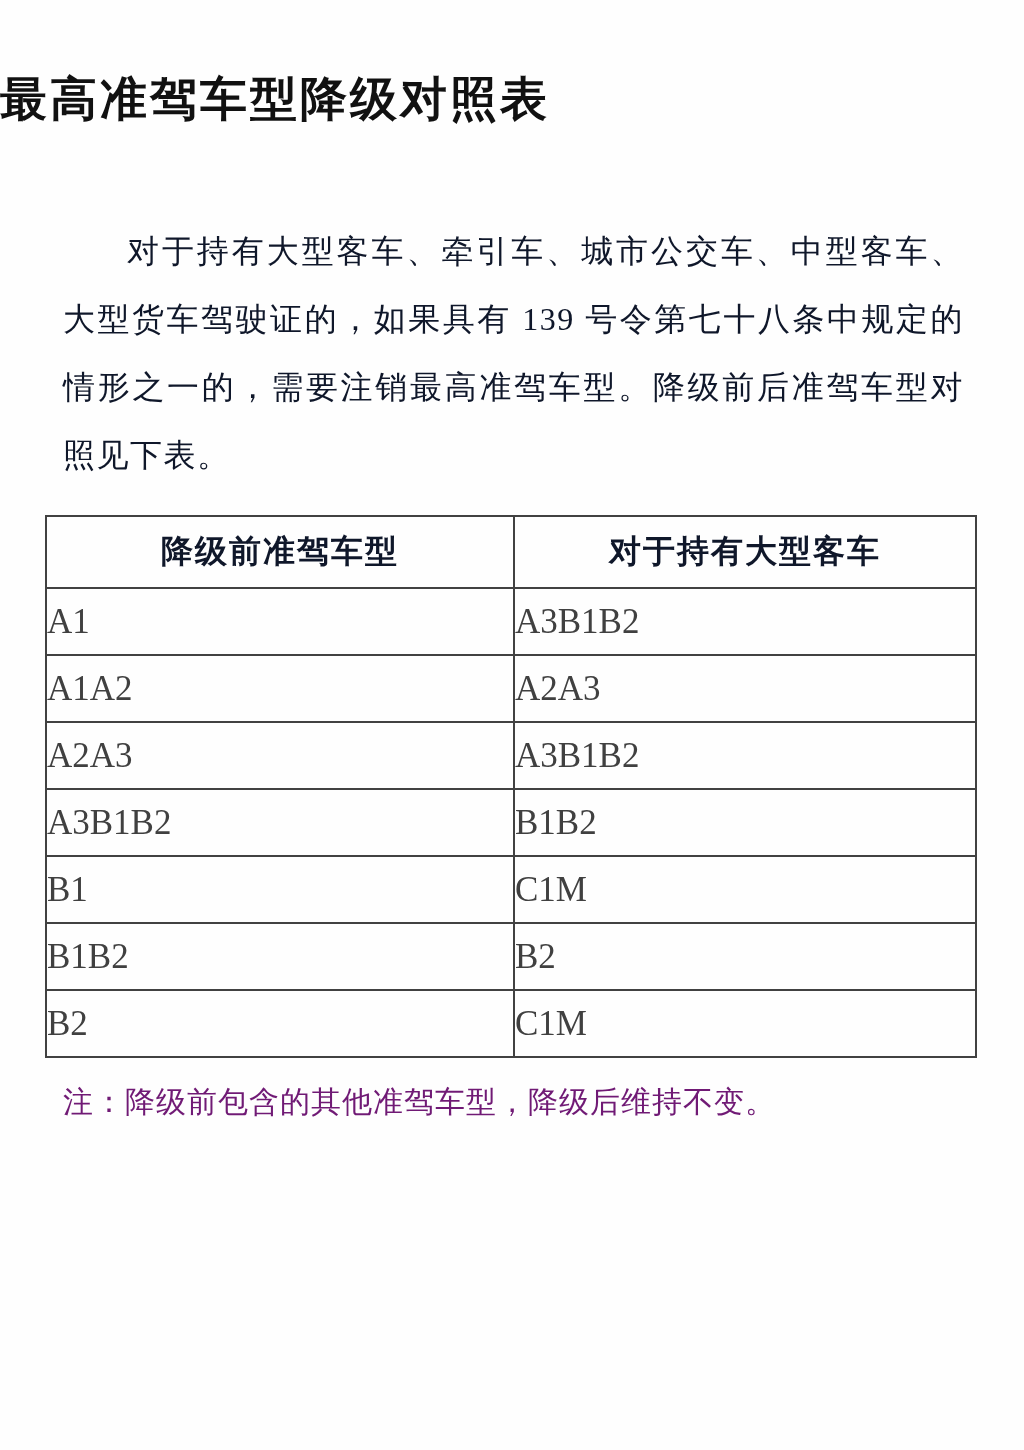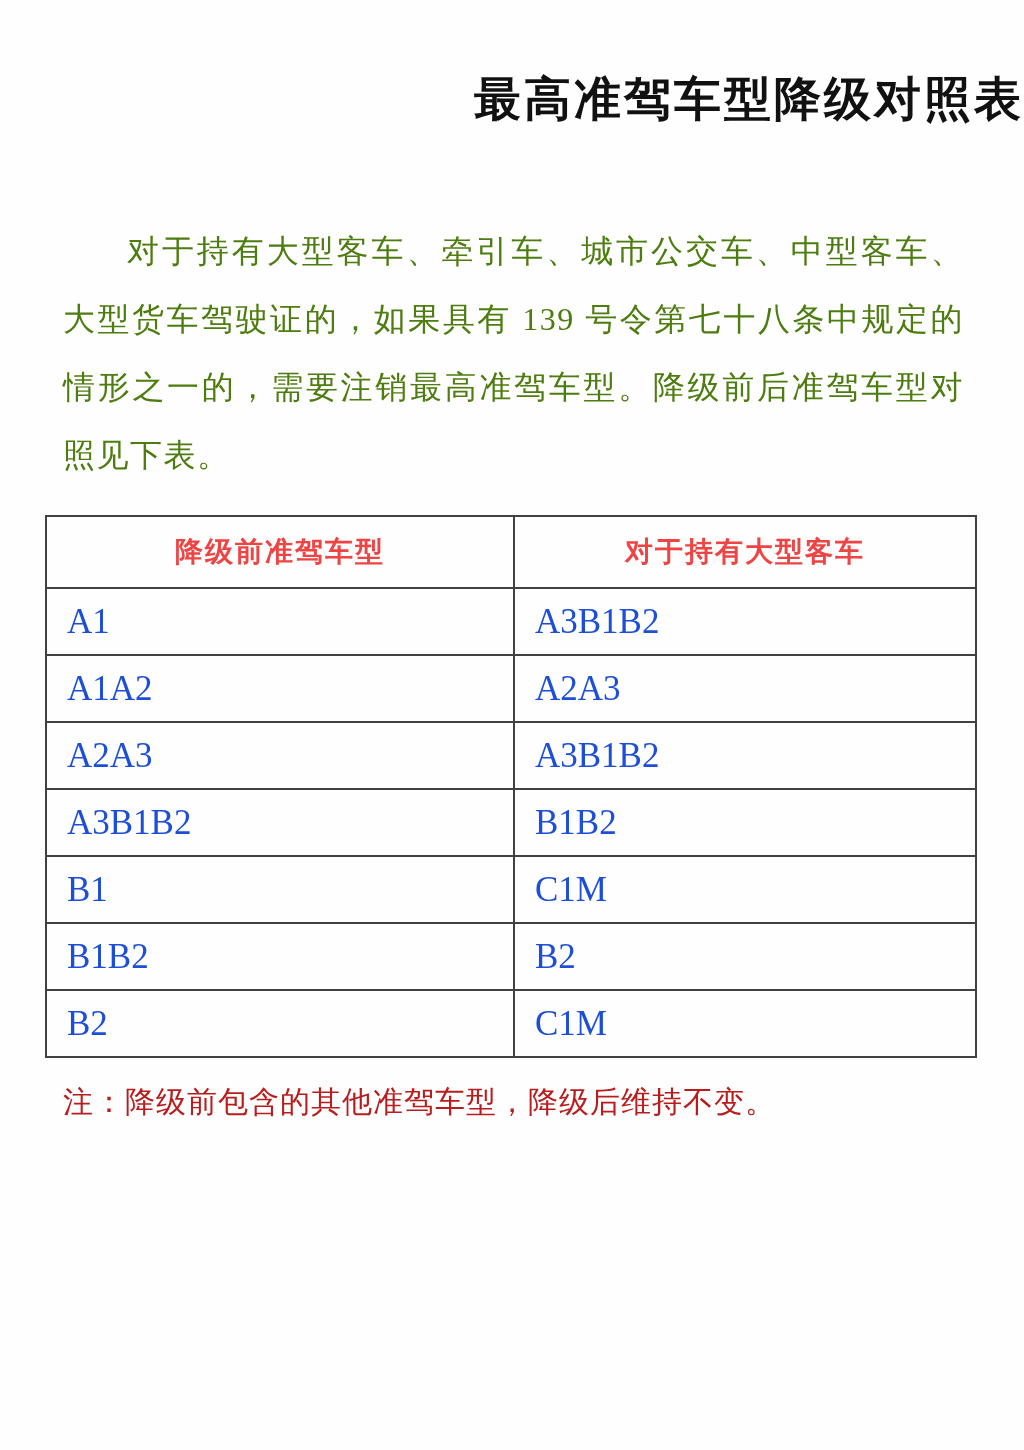--- a/index.html
+++ b/index.html
@@ -9,69 +9,69 @@
     width: 1024px;
     height: 1450px;
     margin: 0 auto;
     background: #fefefe;
     font-family: "Liberation Serif", "DejaVu Serif", serif;
     color: #1c1c1c;
     overflow: hidden;
   }
   .doc-title {
     margin-top: 68px;
-    text-align: right;
+    text-align: left;
     font-size: 47px;
     font-weight: bold;
     letter-spacing: 3px;
     color: #111111;
   }
   .doc-paragraph {
     margin: 86px 53px 0 63px;
     width: 901px;
     font-size: 32px;
     line-height: 68px;
     text-align: justify;
     text-indent: 2em;
     letter-spacing: 1.5px;
-    color: #4d7c0f;
+    color: #0f172a;
   }
   table.downgrade-table {
     margin: 26px 0 0 45px;
     width: 930px;
     border-collapse: collapse;
     table-layout: fixed;
   }
   table.downgrade-table th,
   table.downgrade-table td {
     border: 2px solid #414141;
   }
   table.downgrade-table th {
     height: 72px;
-    font-size: 28px;
+    font-size: 32px;
     font-weight: bold;
     text-align: center;
     letter-spacing: 2px;
-    color: #ef4444;
+    color: #0f172a;
   }
   table.downgrade-table td {
     height: 67px;
     font-size: 35px;
     text-align: left;
-    padding-left: 20px;
+    padding-left: 0;
     vertical-align: middle;
-    color: #1d4ed8;
+    color: #404040;
   }
   table.downgrade-table col.col-before { width: 468px; }
   table.downgrade-table col.col-after  { width: 462px; }
   .doc-note {
     margin: 24px 16px 0 63px;
     font-size: 30px;
     letter-spacing: 1px;
-    color: #b91c1c;
+    color: #701a75;
   }
 </style>
 </head>
 <body>
 
 <div class="page">
 
   <h1 class="doc-title">最高准驾车型降级对照表</h1>
 
   <p class="doc-paragraph">对于持有大型客车、牵引车、城市公交车、中型客车、大型货车驾驶证的，如果具有 139 号令第七十八条中规定的情形之一的，需要注销最高准驾车型。降级前后准驾车型对照见下表。</p>

